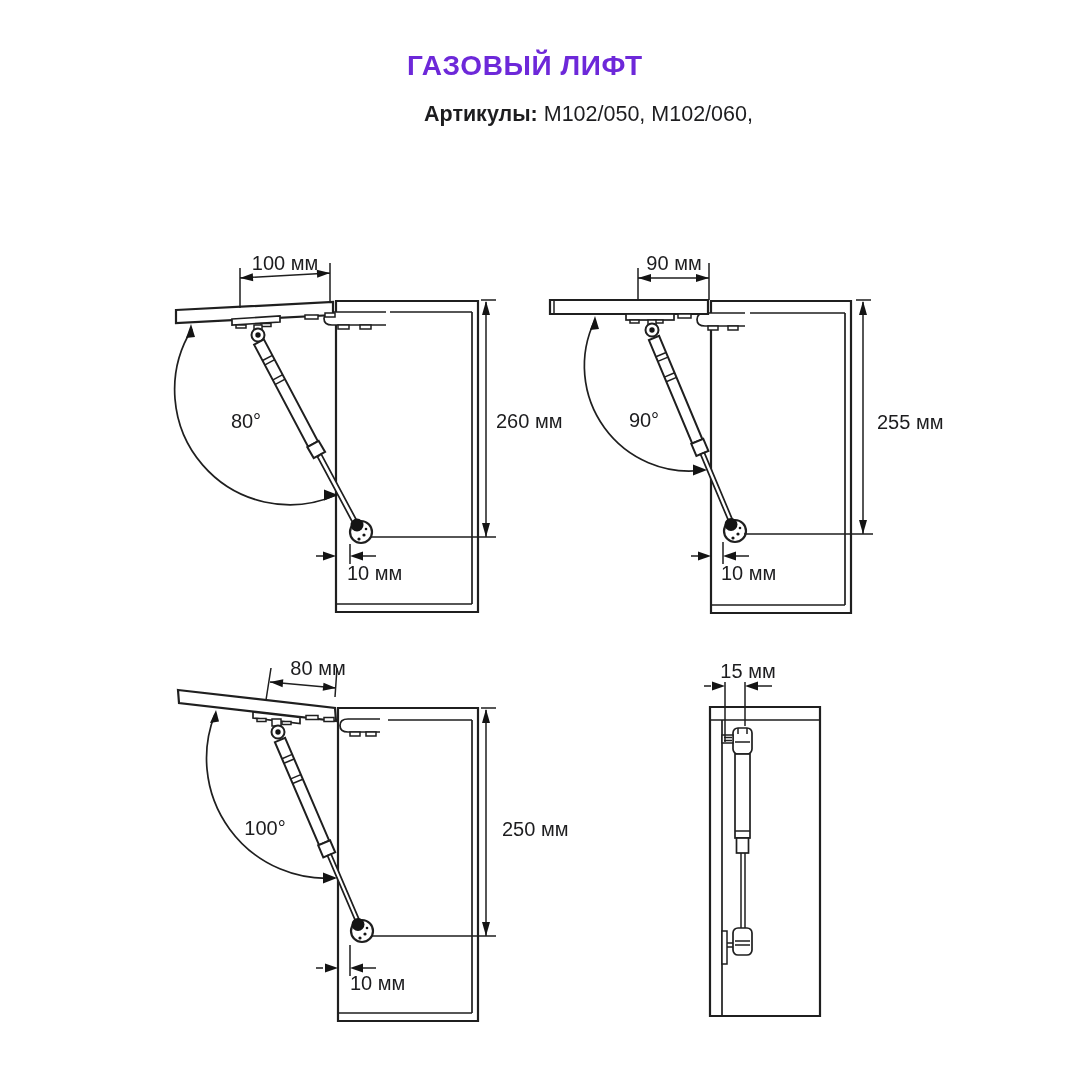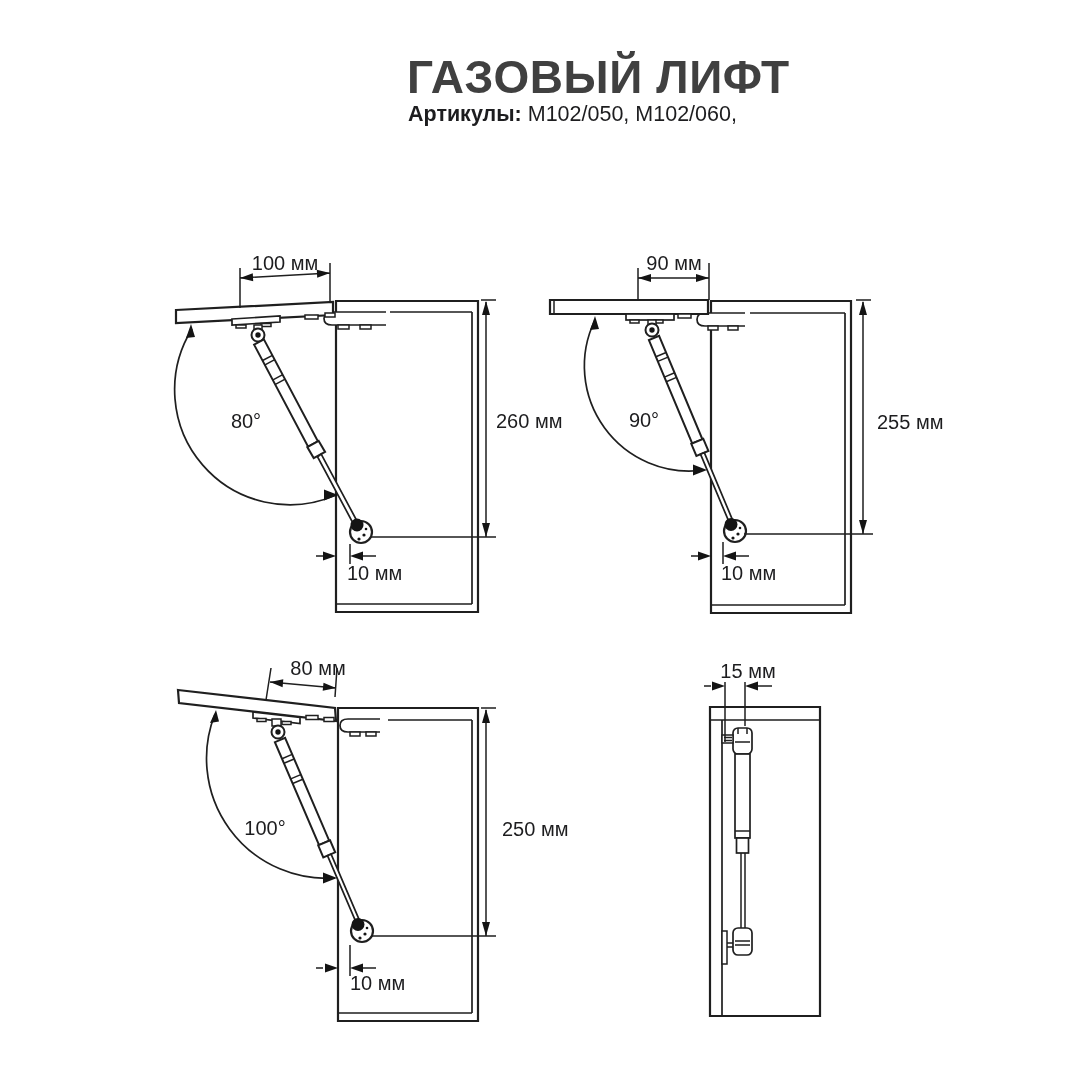--- a/index.html
+++ b/index.html
@@ -2,27 +2,27 @@
 <html><head>
 <meta charset="utf-8">
 <style>
   html,body{margin:0;padding:0;background:#ffffff;}
   .canvas{
     position:relative;width:1080px;height:1080px;background:#ffffff;overflow:hidden;
     font-family:"Liberation Sans","DejaVu Sans",sans-serif;color:#1d1d1f;
   }
   .title{
     position:absolute;left:407px;top:50px;margin:0;
-    font-size:46px;font-weight:700;letter-spacing:.6px;color:#404040;
+    font-size:28px;font-weight:700;letter-spacing:.6px;color:#6d28d9;
   }
   .subtitle{
     position:absolute;left:408px;top:101px;margin:0;
     font-size:21.5px;line-height:27px;font-weight:400;color:#1d1d1f;
   }
-  .subtitle b{font-weight:700;}
+  .subtitle b{font-weight:700;margin-left:16px;}
   svg{position:absolute;overflow:visible;}
   svg text{
     font-family:"Liberation Sans","DejaVu Sans",sans-serif;
     font-size:20px;fill:#1d1d1f;font-weight:400;
   }
   .ln{stroke:#1f1f1f;fill:none;}
   .w22{stroke-width:2.2;}
   .w20{stroke-width:2;}
   .w17{stroke-width:1.7;}
   .w15{stroke-width:1.5;}

